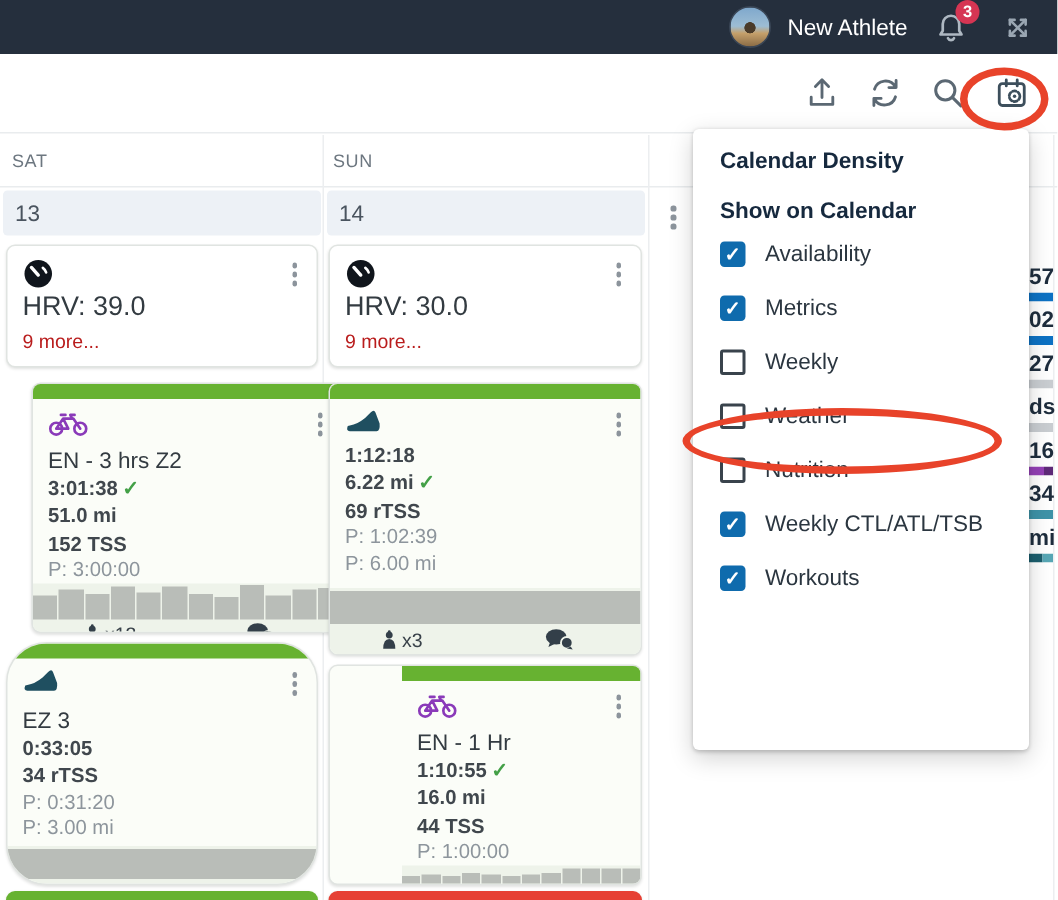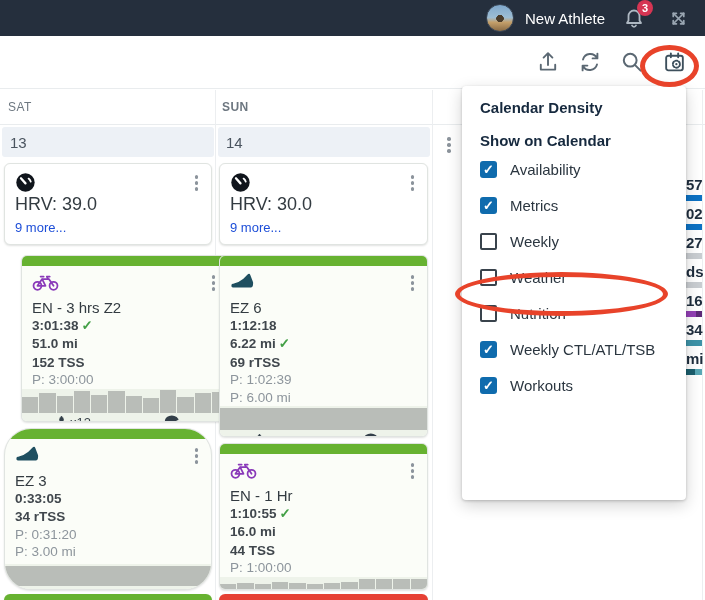--- a/index.html
+++ b/index.html
@@ -34,21 +34,21 @@
             box-sizing:border-box}
   .kebab{display:flex;flex-direction:column;gap:2.5px;padding:3px;cursor:pointer}
   .kebab i{width:3.5px;height:3.5px;border-radius:50%;background:#8c949c;display:block}
   .col3-kebab{position:absolute;left:444px;top:44px}
   
   .card{position:absolute;background:#fff;border:1px solid #e0e4e1;border-radius:6px;
         box-shadow:0 1px 2px rgba(20,30,20,.13);box-sizing:border-box;overflow:hidden;cursor:pointer}
   .mcard{padding:8px 10px}
   .mcard .icon-row{display:flex;justify-content:space-between;align-items:flex-start}
   .mc-title{font-size:18px;color:#333b41;margin-top:0}
-  .mc-more{font-size:13px;color:#1d4ed8;margin-top:5px;cursor:pointer}
+  .mc-more{font-size:13px;color:#b91c1c;margin-top:5px;cursor:pointer}
   .wcard{display:flex;flex-direction:column;background:#fbfdf8}
   .whd{height:10px;flex:none}
   .wbody{padding:6px 10px 0;flex:1}
   .icon-row{display:flex;justify-content:space-between;align-items:flex-start}
   .wtitle{font-size:15px;color:#333b41;margin-top:5px}
   .stat{font-size:13.5px;font-weight:bold;color:#40474d;line-height:17.5px;margin-top:1px}
   .stat .chk{color:#43a047;font-weight:bold;margin-left:3px}
   .plan{font-size:13.5px;color:#8d959c;line-height:17.5px}
   .zone{margin-top:auto;background:#eef3ea}
   .histo{display:flex;align-items:flex-end}
@@ -157,21 +157,21 @@
   <div class="vline" style="left:215px"></div>
   <div class="vline" style="left:432px"></div>
   <div class="vline" style="left:702px"></div>
   <div class="kebab col3-kebab">
       <i></i>
       <i></i>
       <i></i>
     </div>
   <div id="day-labels">
       <div class="day-lbl" style="left: 8px;">SAT</div>
-      <div class="day-lbl" style="left: 222px; font-weight: bold;">SUN</div>
+      <div class="day-lbl" style="left: 222px;">SUN</div>
     </div>
   <div id="day-bands">
       <div class="day-band" style="left: 2px; width: 212px;">13</div>
       <div class="day-band" style="left: 218px; width: 212px;">14</div>
     </div>
 
   <div class="card mcard" style="left:4px;top:73px;width:208px;height:82px">
     <div class="icon-row">
       <svg width="21" height="21" viewBox="0 0 24 24">
         <circle cx="12" cy="12" r="10.5" fill="#10151c"></circle>
@@ -275,21 +275,20 @@
               <svg width="24" height="17" viewBox="0 0 26 18">
                 <path fill="#1f4f60" d="M25 11 L22 3 Q21 .5 18.5 3 L14.5 7 Q9 11.5 3.5 12.5 L2 12.8 Q.5 16.5 3.5 16.5 L22.5 16.5 Q25.5 16.8 25 11 Z"></path>
               </svg>
             </span>
             <div class="kebab">
               <i></i>
               <i></i>
               <i></i>
             </div>
           </div>
-          <div class="wtitle">EZ 6</div>
           <div class="stat">1:12:18</div>
           <div class="stat">6.22 mi<span class="chk">✓</span></div>
           <div class="stat">69 rTSS</div>
           <div class="plan">P: 1:02:39</div>
           <div class="plan">P: 6.00 mi</div>
         </div>
         <div class="zone">
           <div class="histo" style="height: 24px;">
             <i style="height: 22px;"></i>
           </div>
@@ -333,21 +332,21 @@
           <div class="stat">34 rTSS</div>
           <div class="plan">P: 0:31:20</div>
           <div class="plan">P: 3.00 mi</div>
         </div>
         <div class="zone" style="padding-bottom: 3px;">
           <div class="histo" style="height: 22px;">
             <i style="height: 20px;"></i>
           </div>
         </div>
       </div>
-      <div class="card wcard" style="left: 219px; top: 353px; width: 209px; height: 147px;">
+      <div class="card wcard" style="left: 219px; top: 353px; width: 209px; height: 147px; padding-left: 48px;">
         <div class="whd" style="background: rgb(103, 178, 49);"></div>
         <div class="wbody">
           <div class="icon-row">
             <span>
               <svg width="27" height="20" viewBox="0 0 32 22">
                 <g fill="none" stroke="#8a3ab9" stroke-width="2.1" stroke-linecap="round" stroke-linejoin="round">
                   <circle cx="6.5" cy="15.5" r="4.7"></circle>
                   <circle cx="25.5" cy="15.5" r="4.7"></circle>
                   <path d="M6.5 15.5 L12 7.5 H20 L25.5 15.5 M12 7.5 L16 15.5 H6.5"></path>
                   <path d="M19 7.5 L17.6 4.6 H21"></path>

